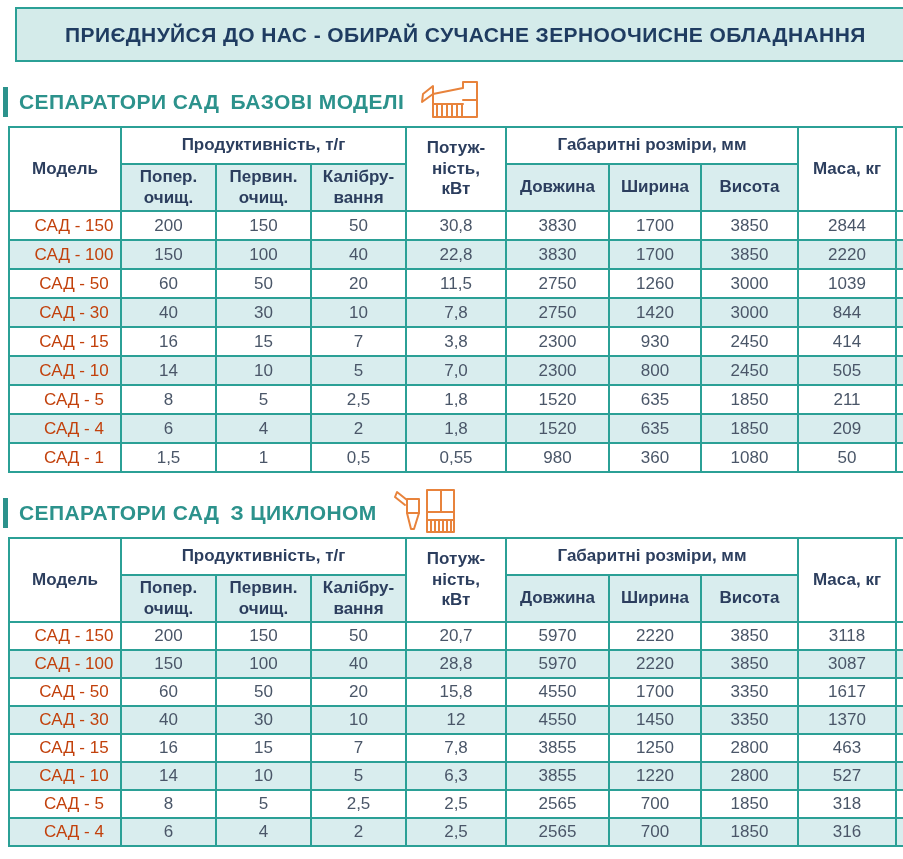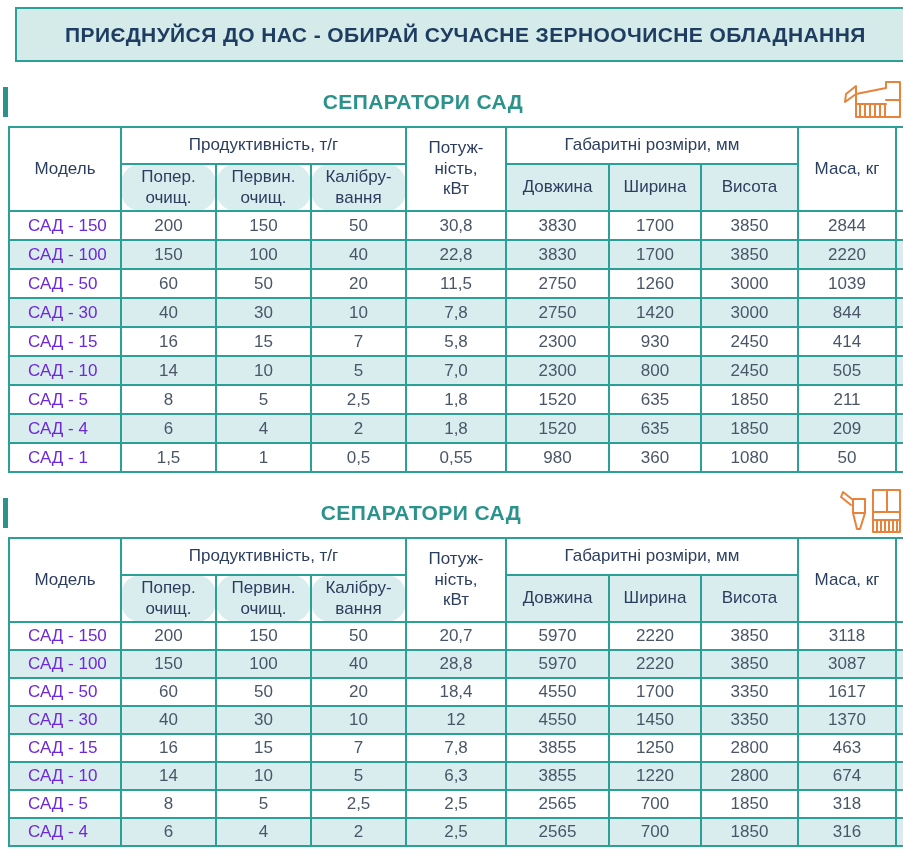--- a/index.html
+++ b/index.html
@@ -15,55 +15,55 @@
     display:flex;align-items:center;padding-left:48px;
     font-size:21px;font-weight:bold;letter-spacing:.4px;color:#1f3c61;
     white-space:nowrap;
   }
   
   .section-heading{
     display:flex;align-items:center;
     margin:21px 0 0 3px;height:38px;
     color:#2c928c;font-size:21px;font-weight:700;letter-spacing:.4px;
     white-space:nowrap;
-    justify-content:space-between;
   }
   .accent-bar{width:5px;height:30px;background:#2c928c;margin-right:11px;flex:0 0 auto;}
   .h-em{font-weight:800;margin-left:11px;}
   .h-icon{margin-left:16px;flex:0 0 auto;}
   
   .table-clip{width:903px;overflow:hidden;margin-top:5px;}
   table{
     border-collapse:collapse;table-layout:fixed;width:960px;margin-left:8px;
   }
   th,td{
     border:2px solid #2ba096;text-align:center;vertical-align:middle;
     color:#4a5668;font-size:17px;padding:0;overflow:hidden;
   }
-  thead th{color:#2c3e5e;font-weight:400;font-size:17px;line-height:1.22;}
+  thead th{color:#2c3e5e;font-weight:700;font-size:17px;line-height:1.22;}
   thead tr.group-row{height:37px;}
   thead tr.sub-row{height:47px;}
   thead tr.sub-row th{background:#d9edee;}
-  .pre{white-space:pre-line;border-radius:20px;}
+  .pre{white-space:pre-line;}
   tbody tr{height:29px;}
   table.t2 tbody tr{height:28px;}
   tbody tr:nth-child(even) td{background:#d9edee;}
-  td.model{text-align:left;padding-left:18px;color:#6d28d9;}
+  td.model{text-align:center;padding-left:18px;color:#c2410c;}
   .sliver-h{background:#ffffff;}
 </style>
 </head>
 <body>
 
 <div class="banner">
   <span>ПРИЄДНУЙСЯ ДО НАС - ОБИРАЙ СУЧАСНЕ ЗЕРНООЧИСНЕ ОБЛАДНАННЯ</span>
 </div>
 
 <div class="section-heading">
   <span class="accent-bar"></span>
   <span>СЕПАРАТОРИ САД</span>
+  <span class="h-em">БАЗОВІ МОДЕЛІ</span>
   <span class="h-icon">
     <svg width="60" height="42" viewBox="0 0 60 42" fill="none" stroke="#e8833c" stroke-width="2" stroke-linejoin="round" stroke-linecap="round">
       <path d="M13 15 L43 9 L43 3 L57 3 L57 38 L13 38 Z"></path>
       <path d="M43 21 L57 21"></path>
       <path d="M13 25 L43 25"></path>
       <path d="M17 25 V38 M22 25 V38 M27 25 V38 M32 25 V38 M37 25 V38 M42 25 V38"></path>
       <path d="M13 15 L2 23 L3 15 L13 7 Z"></path>
     </svg>
   </span>
 </div>
@@ -152,21 +152,21 @@
           <td>1420</td>
           <td>3000</td>
           <td>844</td>
           <td></td>
         </tr>
         <tr>
           <td class="model">САД - 15</td>
           <td>16</td>
           <td>15</td>
           <td>7</td>
-          <td>5,8</td>
+          <td>3,8</td>
           <td>2300</td>
           <td>930</td>
           <td>2450</td>
           <td>414</td>
           <td></td>
         </tr>
         <tr>
           <td class="model">САД - 10</td>
           <td>14</td>
           <td>10</td>
@@ -214,20 +214,21 @@
           <td>50</td>
           <td></td>
         </tr>
       </tbody>
   </table>
 </div>
 
 <div class="section-heading">
   <span class="accent-bar"></span>
   <span>СЕПАРАТОРИ САД</span>
+  <span class="h-em">З ЦИКЛОНОМ</span>
   <span class="h-icon">
     <svg width="64" height="48" viewBox="0 0 64 48" fill="none" stroke="#e8833c" stroke-width="2" stroke-linejoin="round" stroke-linecap="round">
       <path d="M34 3 L61 3 L61 45 L34 45 Z"></path>
       <path d="M48 3 L48 25 M34 25 L61 25 M34 33 L61 33"></path>
       <path d="M38 33 V45 M42 33 V45 M46 33 V45 M50 33 V45 M54 33 V45 M58 33 V45"></path>
       <path d="M14 12 L26 12 L26 26 L14 26 Z"></path>
       <path d="M14 26 L26 26 L21 42 L18 42 Z"></path>
       <path d="M14 13 L4 5 L2 10 L12 18"></path>
     </svg>
   </span>
@@ -293,21 +294,21 @@
           <td>2220</td>
           <td>3850</td>
           <td>3087</td>
           <td></td>
         </tr>
         <tr>
           <td class="model">САД - 50</td>
           <td>60</td>
           <td>50</td>
           <td>20</td>
-          <td>18,4</td>
+          <td>15,8</td>
           <td>4550</td>
           <td>1700</td>
           <td>3350</td>
           <td>1617</td>
           <td></td>
         </tr>
         <tr>
           <td class="model">САД - 30</td>
           <td>40</td>
           <td>30</td>
@@ -333,21 +334,21 @@
         </tr>
         <tr>
           <td class="model">САД - 10</td>
           <td>14</td>
           <td>10</td>
           <td>5</td>
           <td>6,3</td>
           <td>3855</td>
           <td>1220</td>
           <td>2800</td>
-          <td>674</td>
+          <td>527</td>
           <td></td>
         </tr>
         <tr>
           <td class="model">САД - 5</td>
           <td>8</td>
           <td>5</td>
           <td>2,5</td>
           <td>2,5</td>
           <td>2565</td>
           <td>700</td>

